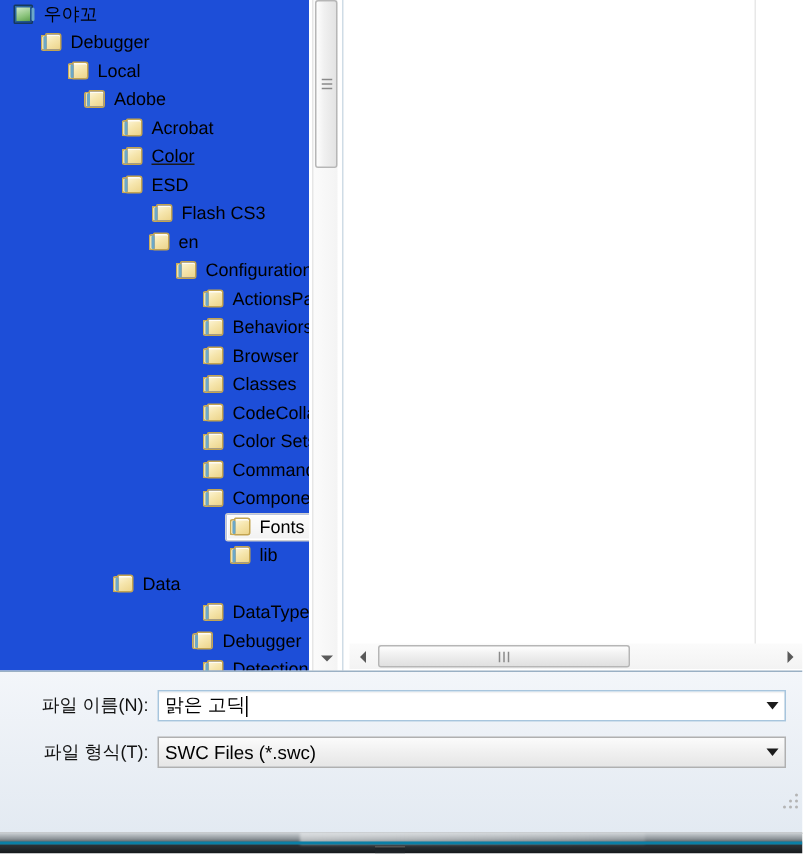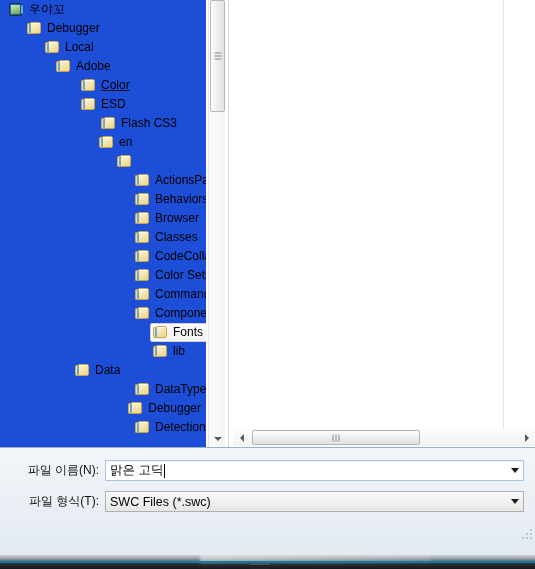--- a/index.html
+++ b/index.html
@@ -203,20 +203,28 @@
           </span>
         </div>
         <div class="tree-row" style="padding-left: 53px;">
           <span class="hitbox">
             <span class="ico folder">
               <span class="tab"></span>
             </span>
             <span class="tree-label">Adobe</span>
           </span>
         </div>
+        <div class="tree-row" style="padding-left: 78px;">
+          <span class="hitbox">
+            <span class="ico folder">
+              <span class="tab"></span>
+            </span>
+            <span class="tree-label">Acrobat</span>
+          </span>
+        </div>
         <div class="tree-row" style="padding-left: 78px; text-decoration: underline;">
           <span class="hitbox">
             <span class="ico folder">
               <span class="tab"></span>
             </span>
             <span class="tree-label">Color</span>
           </span>
         </div>
         <div class="tree-row" style="padding-left: 78px;">
           <span class="hitbox">
@@ -240,20 +248,21 @@
               <span class="tab"></span>
             </span>
             <span class="tree-label">en</span>
           </span>
         </div>
         <div class="tree-row" style="padding-left: 114px;">
           <span class="hitbox">
             <span class="ico folder">
               <span class="tab"></span>
             </span>
+            <span class="tree-label">Configuration</span>
           </span>
         </div>
         <div class="tree-row" style="padding-left: 132px;">
           <span class="hitbox">
             <span class="ico folder">
               <span class="tab"></span>
             </span>
             <span class="tree-label">ActionsPanel</span>
           </span>
         </div>

